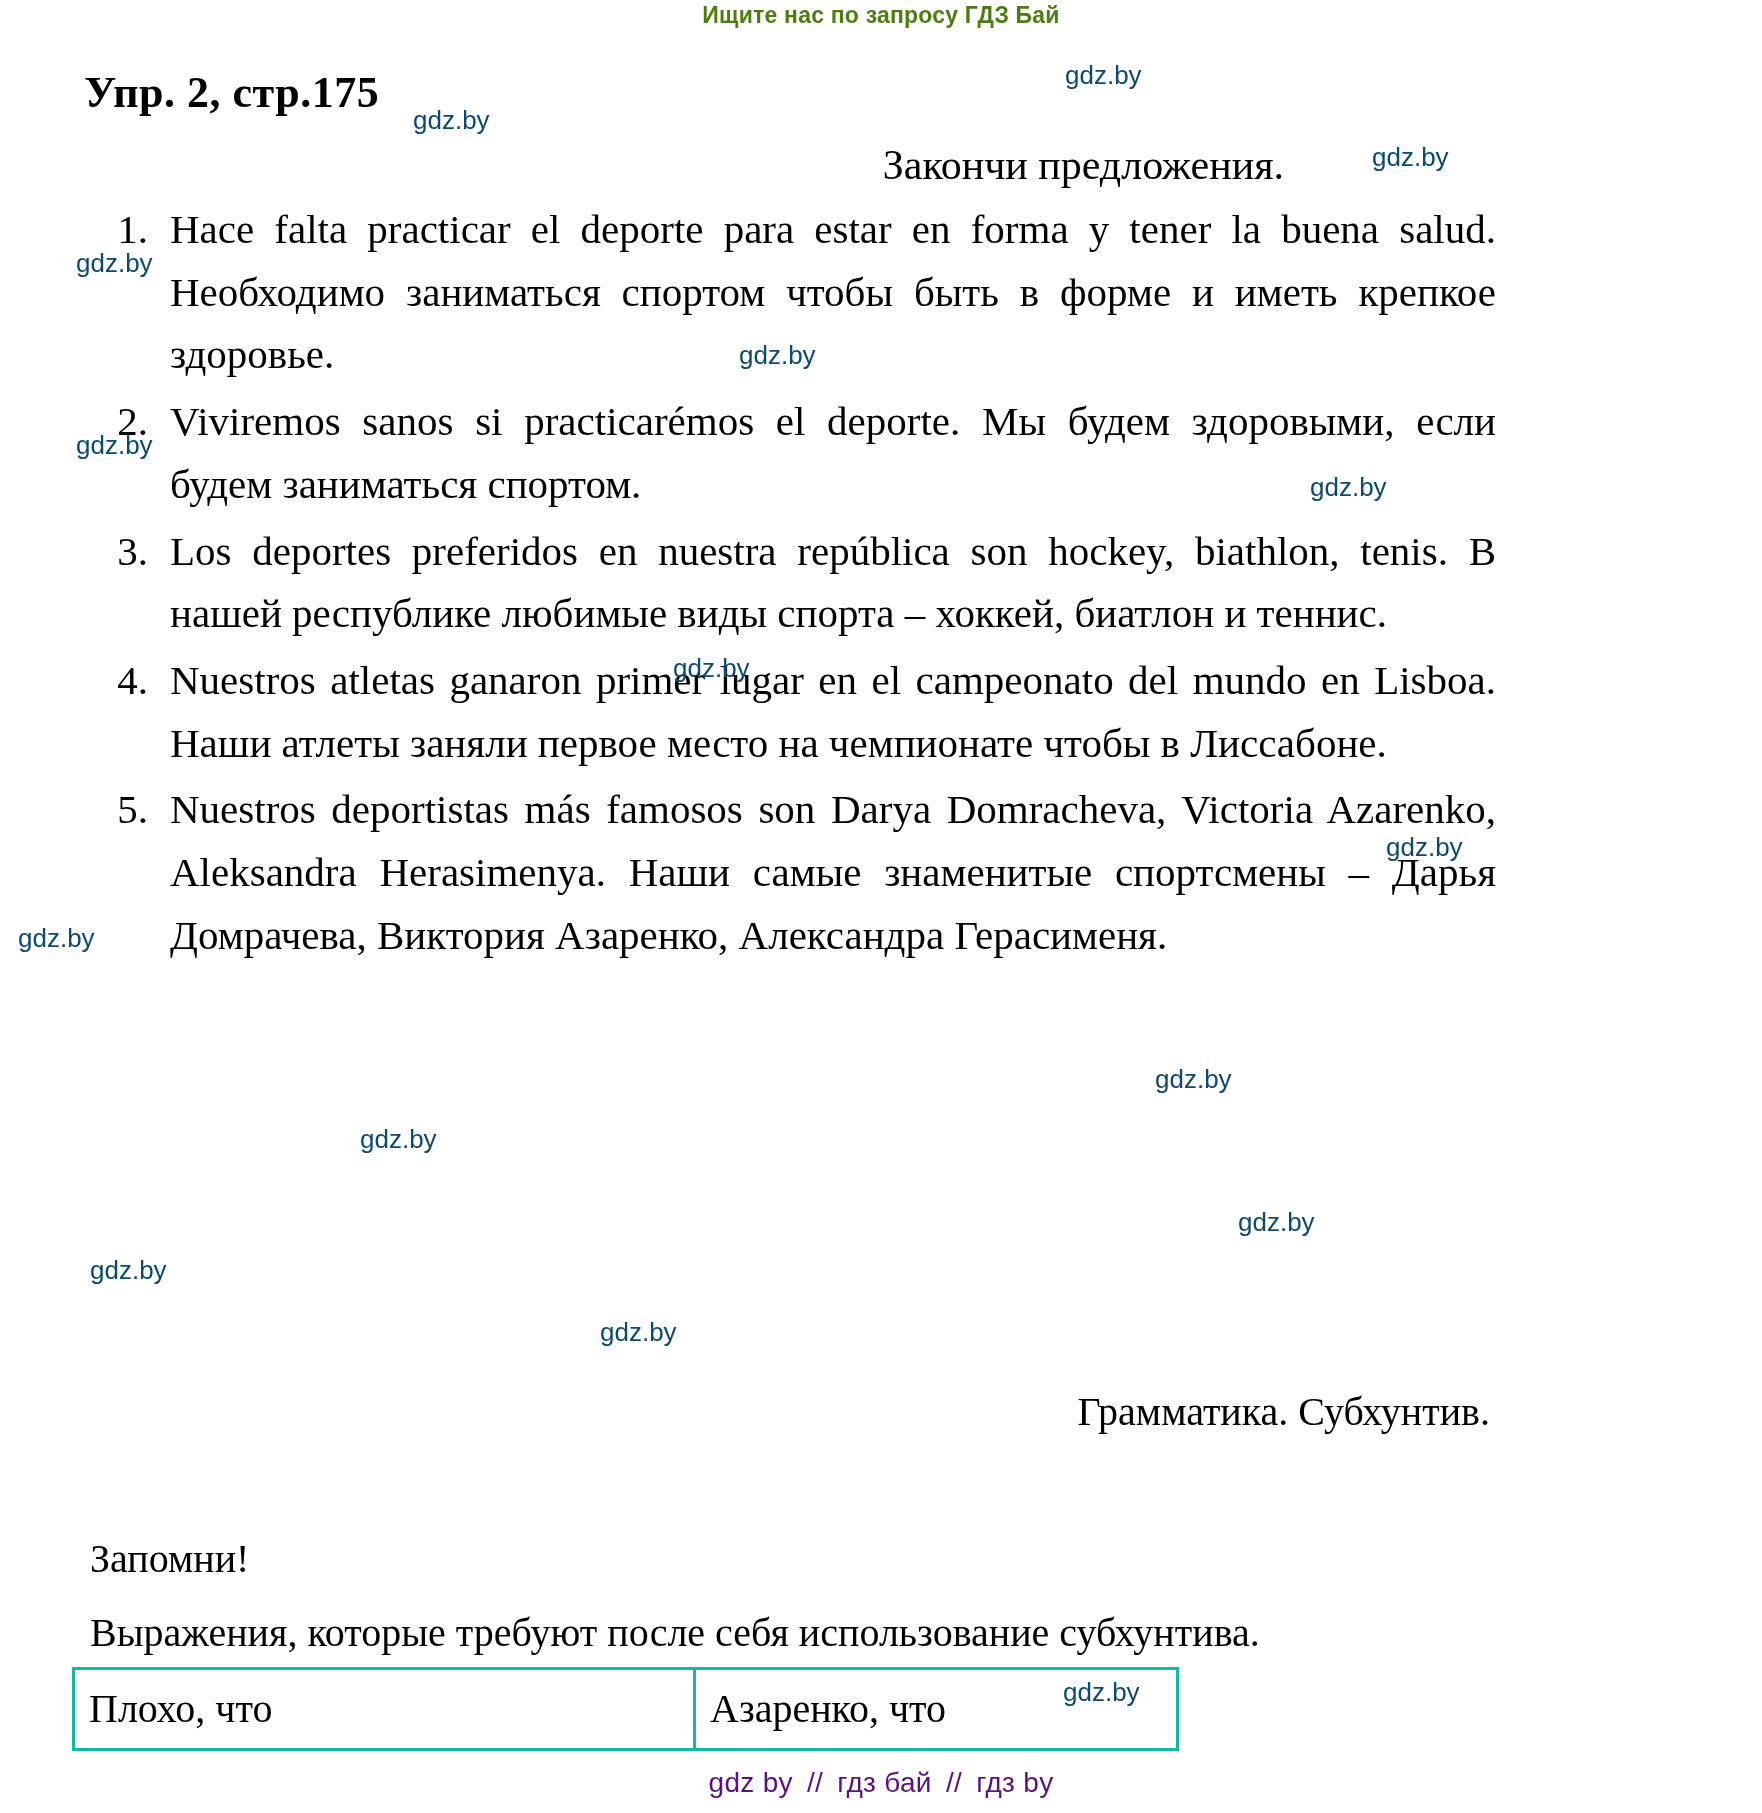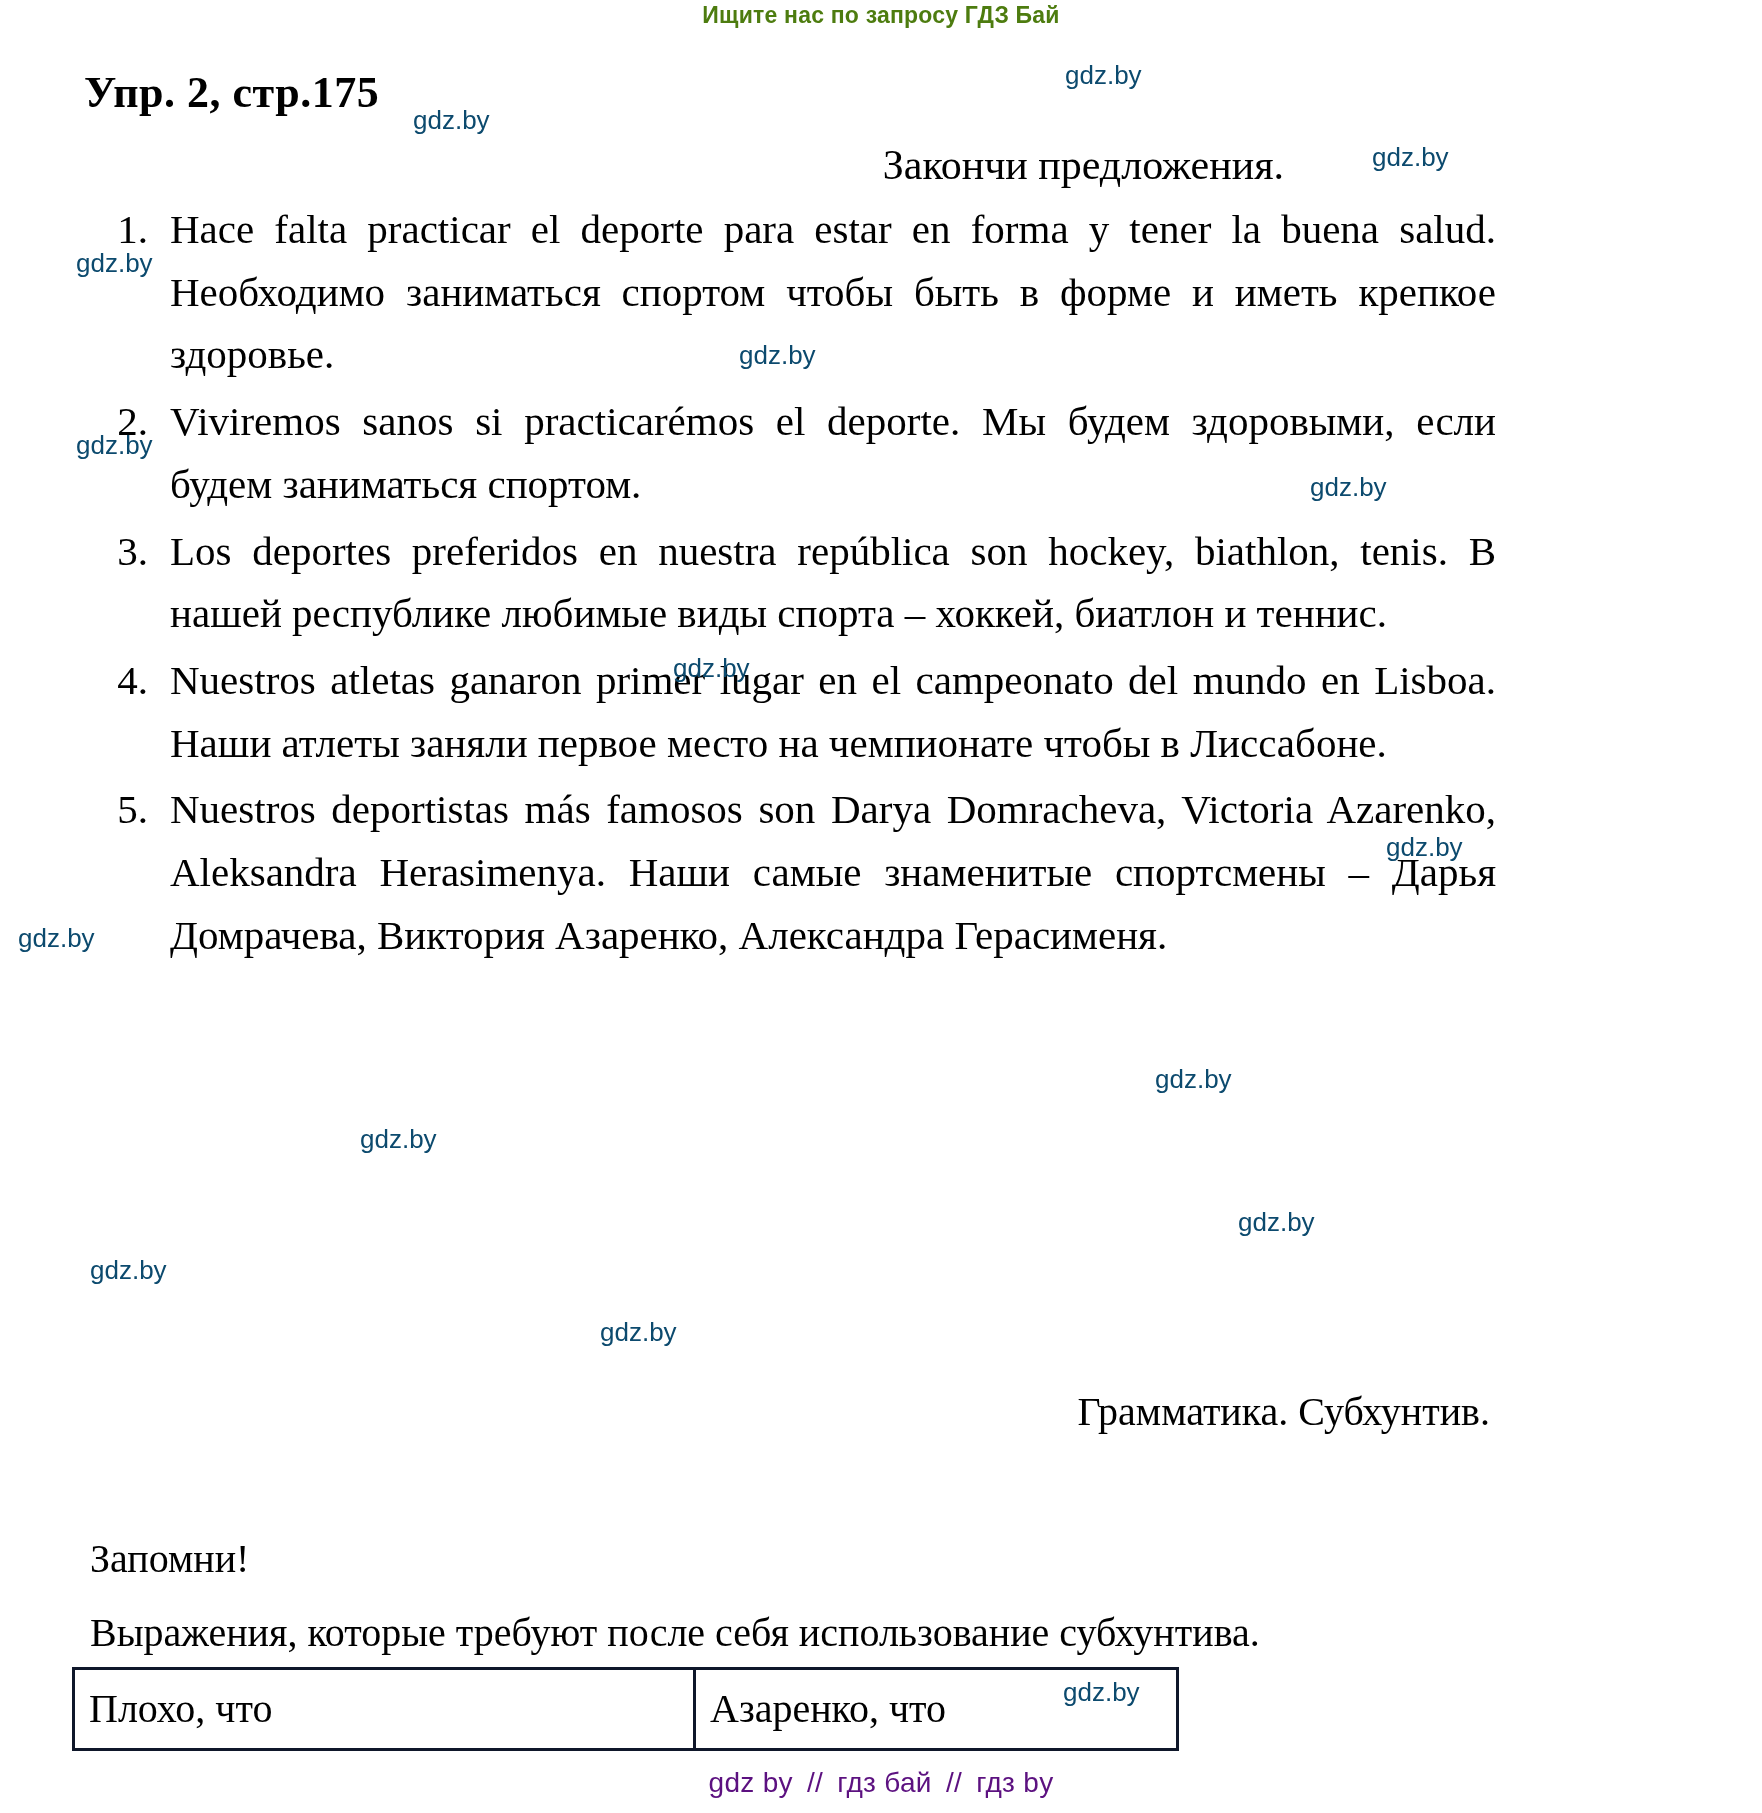--- a/index.html
+++ b/index.html
@@ -121,21 +121,21 @@
   
   .expr-table {
     position: absolute;
     left: 72px;
     top: 1667px;
     border-collapse: collapse;
     table-layout: fixed;
     width: 1050px;
   }
   .expr-table td {
-    border: 3px solid #0f172a;
+    border: 3px solid #14b8a6;
     height: 74px;
     padding: 2px 10px 2px 14px;
     font-size: 40px;
     vertical-align: middle;
     line-height: 1.2;
   }
   .expr-table td.col-a { width: 594px; }
   .expr-table td.col-b { width: 456px; }
 
   

